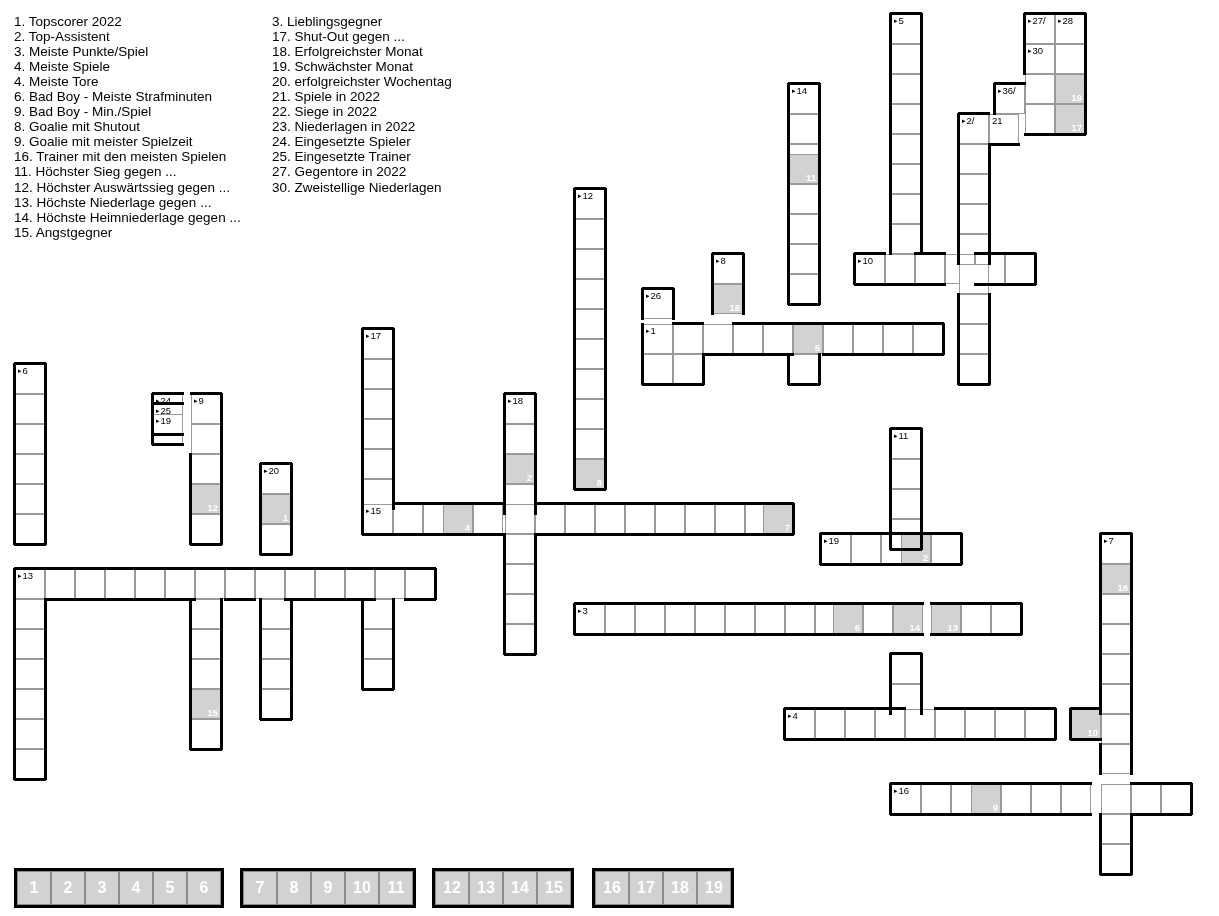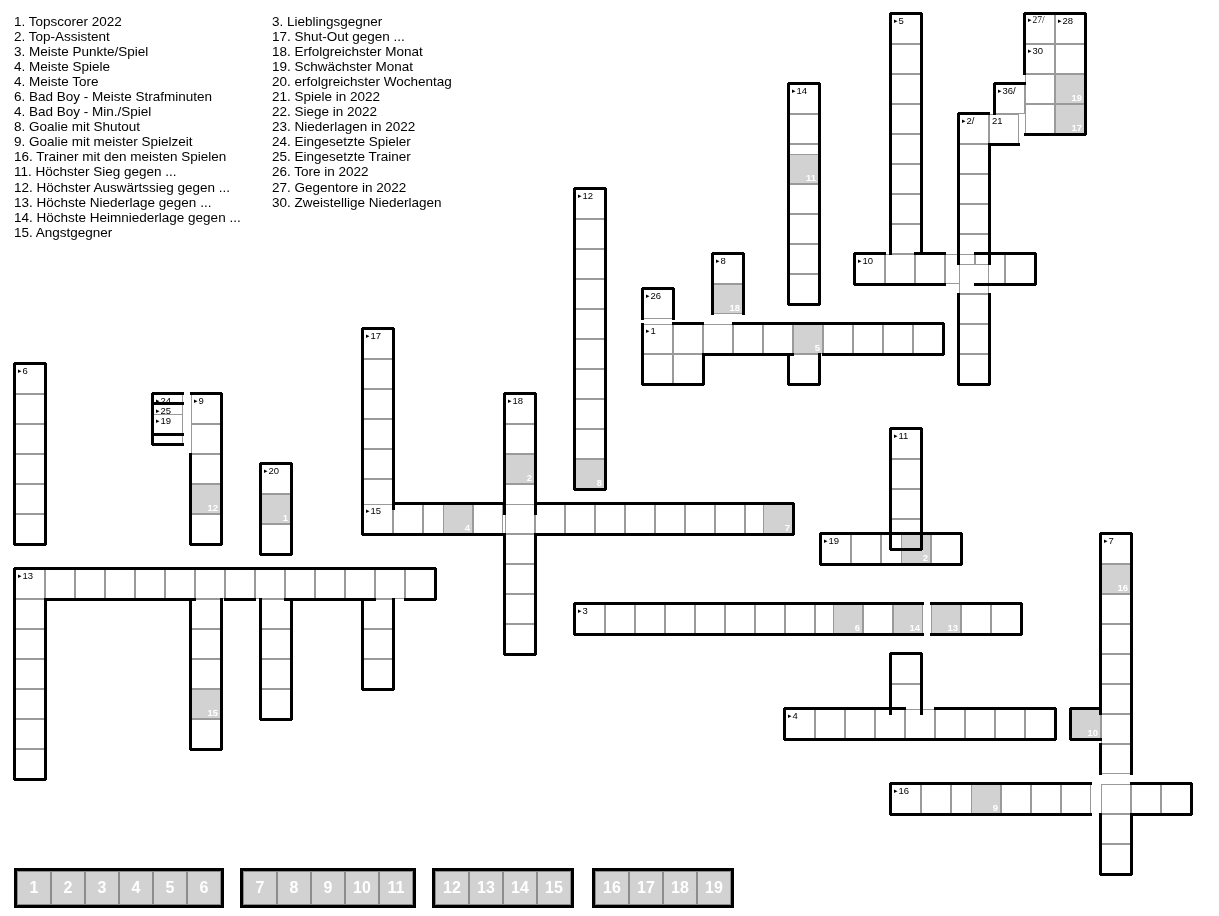--- a/index.html
+++ b/index.html
@@ -52,21 +52,21 @@
 <body>
 
 <div class="clues col1">
   <ol>
     <li>1. Topscorer 2022</li>
     <li>2. Top-Assistent</li>
     <li>3. Meiste Punkte/Spiel</li>
     <li>4. Meiste Spiele</li>
     <li>4. Meiste Tore</li>
     <li>6. Bad Boy - Meiste Strafminuten</li>
-    <li>4. Bad Boy - Min./Spiel</li>
+    <li>9. Bad Boy - Min./Spiel</li>
     <li>8. Goalie mit Shutout</li>
     <li>9. Goalie mit meister Spielzeit</li>
     <li>16. Trainer mit den meisten Spielen</li>
     <li>11. Höchster Sieg gegen ...</li>
     <li>12. Höchster Auswärtssieg gegen ...</li>
     <li>13. Höchste Niederlage gegen ...</li>
     <li>14. Höchste Heimniederlage gegen ...</li>
     <li>15. Angstgegner</li>
   </ol>
 </div>
@@ -76,31 +76,30 @@
     <li>3. Lieblingsgegner</li>
     <li>17. Shut-Out gegen ...</li>
     <li>18. Erfolgreichster Monat</li>
     <li>19. Schwächster Monat</li>
     <li>20. erfolgreichster Wochentag</li>
     <li>21. Spiele in 2022</li>
     <li>22. Siege in 2022</li>
     <li>23. Niederlagen in 2022</li>
     <li>24. Eingesetzte Spieler</li>
     <li>25. Eingesetzte Trainer</li>
-    <li>26. Tore in 2022</li>
     <li>27. Gegentore in 2022</li>
     <li>30. Zweistellige Niederlagen</li>
   </ol>
 </div>
 
 <div id="grid-layer">
     <div class="cell" style="left: 891px; top: 14px;">
       <span class="num">5</span>
     </div>
-    <div class="cell" style="left: 1025px; top: 14px; font-family: Liberation Serif, serif;">
+    <div class="cell" style="left: 1025px; top: 14px;">
       <span class="num">27/</span>
     </div>
     <div class="cell" style="left: 1055px; top: 14px;">
       <span class="num">28</span>
     </div>
     <div class="cell" style="left: 891px; top: 44px;"></div>
     <div class="cell" style="left: 1025px; top: 44px;">
       <span class="num">30</span>
     </div>
     <div class="cell" style="left: 1055px; top: 44px;"></div>

